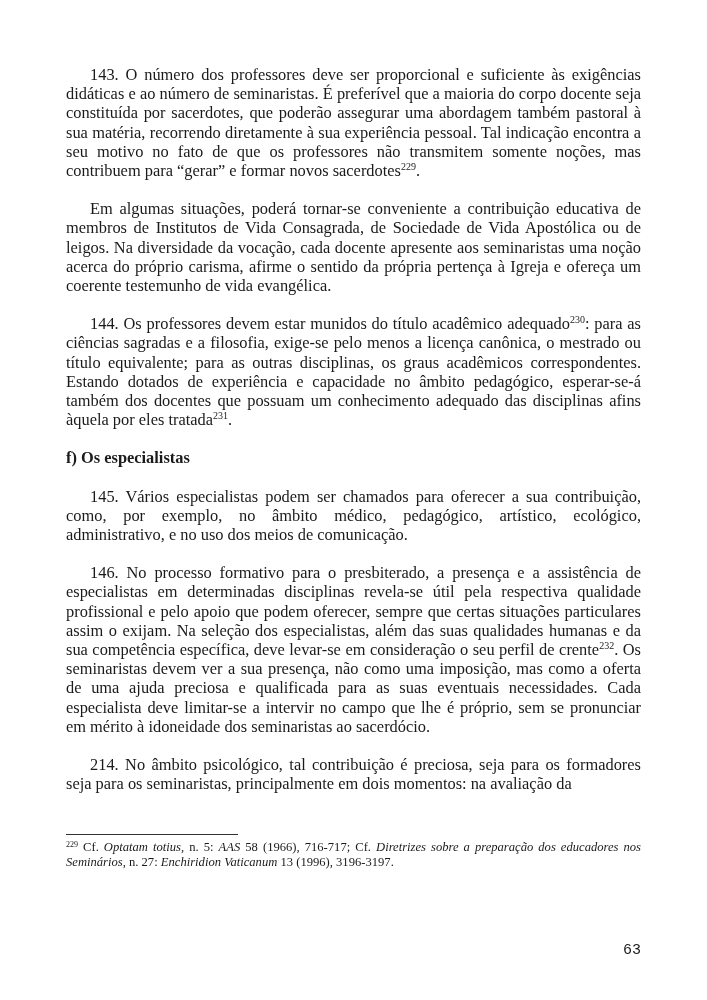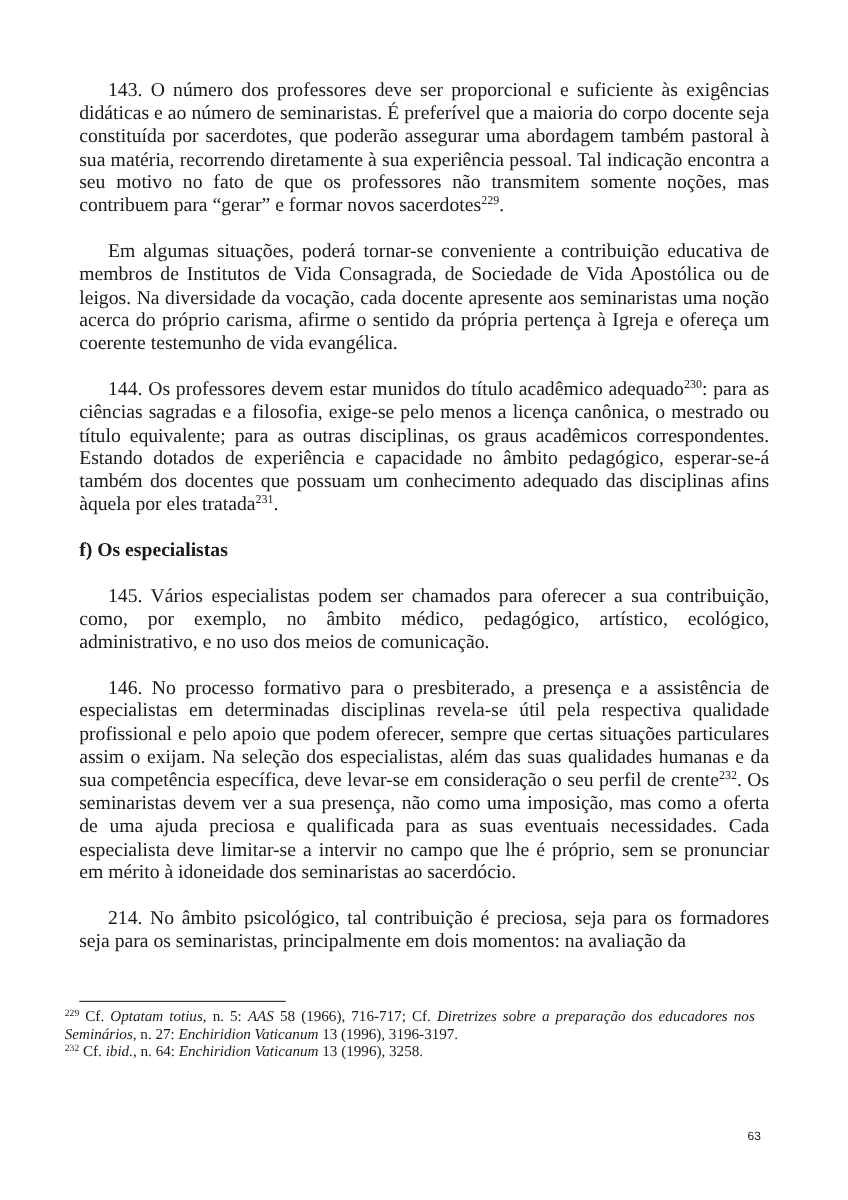--- a/index.html
+++ b/index.html
@@ -8,29 +8,29 @@
     position: absolute; left: 66px; top: 65px; width: 575px;
     font-family: "Liberation Serif", serif; color: #1a1a1a;
     font-size: 16.4px; line-height: 19.2px;
   }
   .para { margin: 0; text-align: justify; text-indent: 24px; }
   .gap { height: 19px; }
   sup { font-size: 10px; line-height: 0; vertical-align: 6px; }
   .heading { margin: 0; font-weight: bold; }
   .fn-rule { position: absolute; left: 66px; top: 834px; width: 172px; height: 0; border-top: 1px solid #333; }
   .footnotes {
-    position: absolute; left: 54px; top: 840px; width: 575px;
+    position: absolute; left: 66px; top: 840px; width: 575px;
     font-family: "Liberation Serif", serif; color: #1a1a1a;
     font-size: 12.6px; line-height: 14.6px;
   }
   .fn { margin: 0; text-align: justify; }
   .fn sup { font-size: 8px; vertical-align: 4px; }
   .page-num {
     position: absolute; left: 623px; top: 942px;
-    font-family: Liberation Sans, sans-serif; font-size: 10px; color: #1a1a1a;
+    font-family: Liberation Mono, monospace; font-size: 15px; color: #1a1a1a;
   }
 </style>
 </head>
 <body>
 
 <div class="page">
   <p class="para"><span>143. O número dos professores deve ser proporcional e suficiente às exigências didáticas e ao número de seminaristas. É preferível que a maioria do corpo docente seja constituída por sacerdotes, que poderão assegurar uma abordagem também pastoral à sua matéria, recorrendo diretamente à sua experiência pessoal. Tal indicação encontra a seu motivo no fato de que os professores não transmitem somente noções, mas contribuem para “gerar” e formar novos sacerdotes</span><sup>229</sup><span>.</span></p>
   <div class="gap"></div>
   <p class="para"><span>Em algumas situações, poderá tornar-se conveniente a contribuição educativa de membros de Institutos de Vida Consagrada, de Sociedade de Vida Apostólica ou de leigos. Na diversidade da vocação, cada docente apresente aos seminaristas uma noção acerca do próprio carisma, afirme o sentido da própria pertença à Igreja e ofereça um coerente testemunho de vida evangélica.</span></p>
   <div class="gap"></div>
@@ -42,16 +42,15 @@
   <div class="gap"></div>
   <p class="para"><span>146. No processo formativo para o presbiterado, a presença e a assistência de especialistas em determinadas disciplinas revela-se útil pela respectiva qualidade profissional e pelo apoio que podem oferecer, sempre que certas situações particulares assim o exijam. Na seleção dos especialistas, além das suas qualidades humanas e da sua competência específica, deve levar-se em consideração o seu perfil de crente</span><sup>232</sup><span>. Os seminaristas devem ver a sua presença, não como uma imposição, mas como a oferta de uma ajuda preciosa e qualificada para as suas eventuais necessidades. Cada especialista deve limitar-se a intervir no campo que lhe é próprio, sem se pronunciar em mérito à idoneidade dos seminaristas ao sacerdócio.</span></p>
   <div class="gap"></div>
   <p class="para"><span>214. No âmbito psicológico, tal contribuição é preciosa, seja para os formadores seja para os seminaristas, principalmente em dois momentos: na avaliação da</span></p>
 </div>
 
 <div class="fn-rule"></div>
 
 <div class="footnotes">
   <p class="fn"><sup>229</sup><span class="fn-body"><span> Cf. </span><i>Optatam totius</i><span>, n. 5: </span><i>AAS</i><span> 58 (1966), 716-717; Cf. </span><i>Diretrizes sobre a preparação dos educadores nos Seminários</i><span>, n. 27: </span><i>Enchiridion Vaticanum</i><span> 13 (1996), 3196-3197.</span></span></p>
-  <p class="fn"><sup>232</sup><span class="fn-body"><span> Cf. </span><i>ibid.</i><span>, n. 64: </span><i>Enchiridion Vaticanum</i><span> 13 (1996), 3258.</span></span></p>
 </div>
 
 <div class="page-num">63</div>
 
 </body></html>

